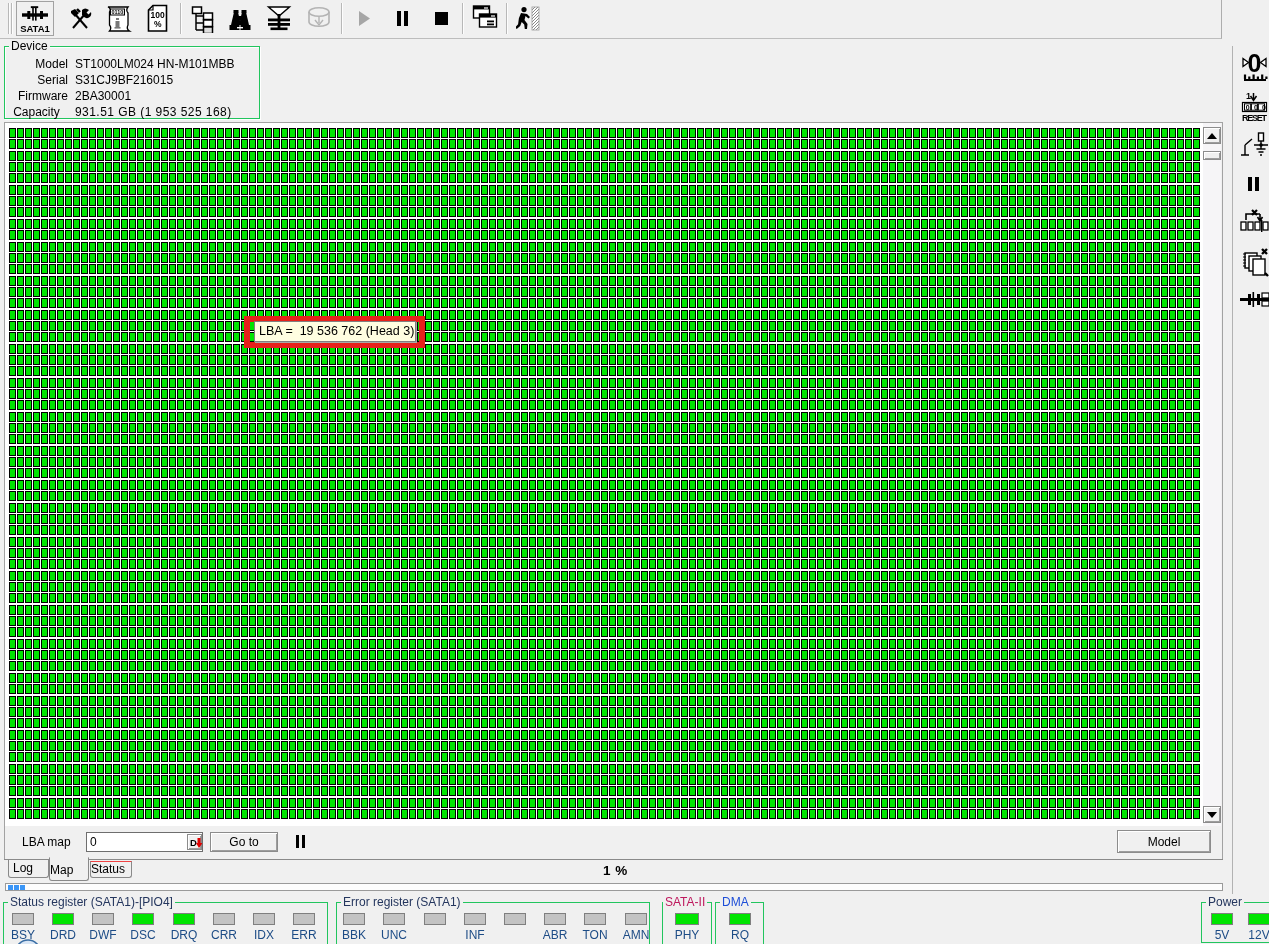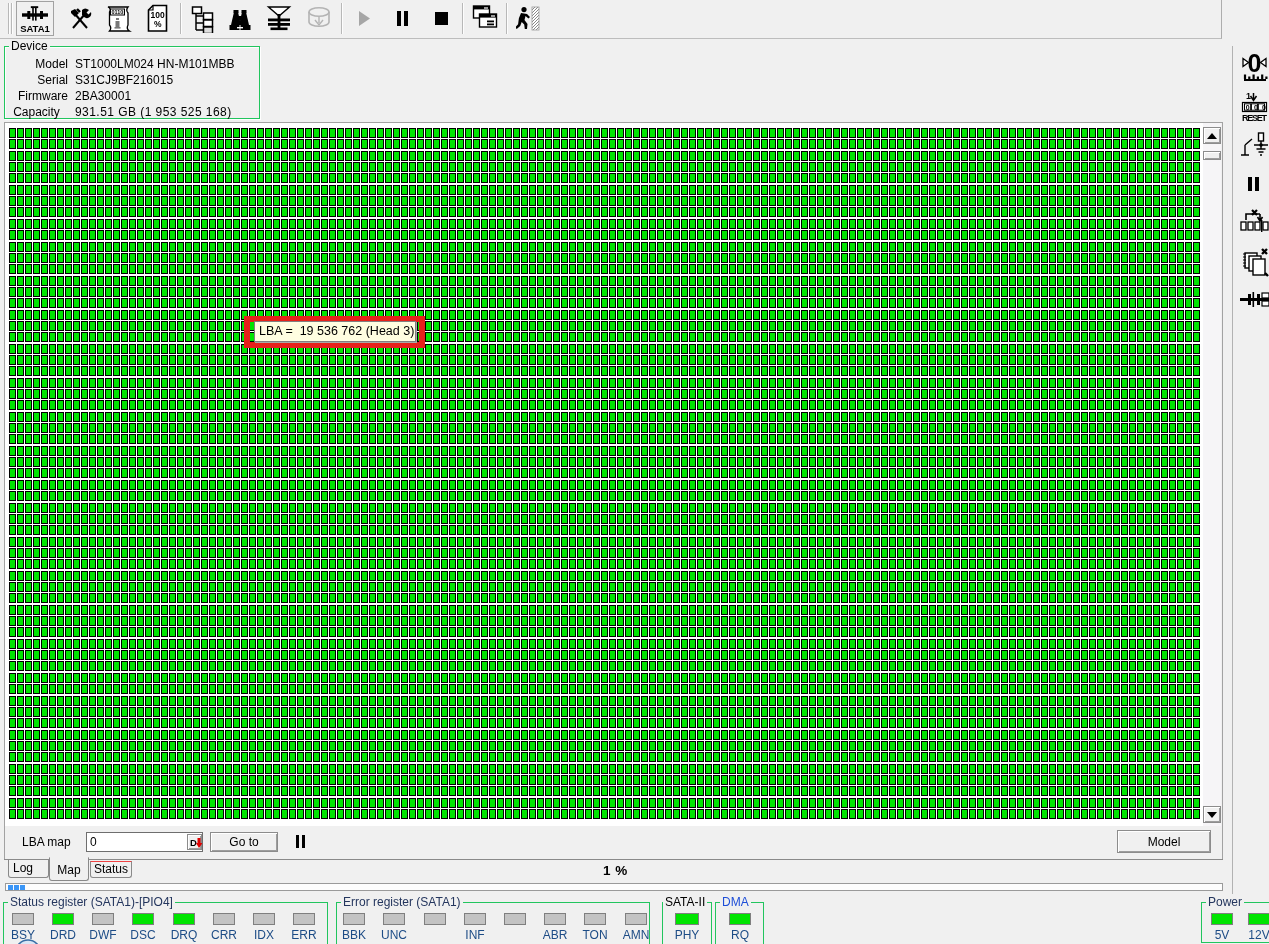--- a/index.html
+++ b/index.html
@@ -4,21 +4,21 @@
 html,body{width:1269px;height:944px;overflow:hidden;background:#f0f0f0;
 font-family:"Liberation Sans",sans-serif;font-size:12px;color:#000}
 .abs{position:absolute}
 .grp{position:absolute;border:1px solid #22c55e;box-shadow:1px 1px 0 #fff,inset 1px 1px 0 #fdfdfd}
 .grp>.lg{position:absolute;top:-8px;left:4px;background:#f0f0f0;padding:0 2px;line-height:14px;white-space:nowrap}
 .btn{position:absolute;background:#f0f0f0;border:1px solid #8c8c8c;
 box-shadow:inset 1px 1px 0 #fff,inset -1px -1px 0 #9d9d9d;text-align:center}
 .led{position:absolute;border:1px solid #7f7f7f}
 .nlbl{position:absolute;text-align:center;color:#1d4c86;font-size:12px}
 .tab{position:absolute;background:#f0f0f0;border:1px solid #898989;border-top:none;
-border-radius:0 0 3px 3px;text-align:center}
+border-radius:0 0 3px 3px;text-align:left}
 
 .hdbtn{position:absolute;left:1306px;width:33px;height:37px;border:1px solid #9f9f9f;background:#f0f0f0}
 .hdtxt{position:absolute;left:11px;top:2px;color:#0018d8;font-size:10.5px;white-space:nowrap}
 </style></head>
 <body>
 <div class="abs" style="left:0;top:0;width:1269px;height:944px;overflow:hidden">
 
 <div class="abs" style="left:0;top:0;width:1222px;height:39px;border-right:1px solid #adadad;border-bottom:1px solid #bdbdbd">
 <div class="abs" style="left:8px;top:3px;width:1px;height:31px;background:#b8b8b8"></div>
       <div class="abs" style="left:9px;top:3px;width:1px;height:31px;background:#fdfdfd"></div>
@@ -292,21 +292,21 @@
     <div class="nlbl" style="left:445px;top:928px;width:60px">INF</div>
     <div class="led" style="left:504px;top:913px;width:22px;height:12px;background:#c3c3c3"></div>
     <div class="led" style="left:544px;top:913px;width:22px;height:12px;background:#c3c3c3"></div>
     <div class="nlbl" style="left:525px;top:928px;width:60px">ABR</div>
     <div class="led" style="left:584px;top:913px;width:22px;height:12px;background:#c3c3c3"></div>
     <div class="nlbl" style="left:565px;top:928px;width:60px">TON</div>
     <div class="led" style="left:625px;top:913px;width:22px;height:12px;background:#c3c3c3"></div>
     <div class="nlbl" style="left:606px;top:928px;width:60px">AMN</div>
 
 <div class="grp" style="left:662px;top:902px;width:50px;height:60px;box-shadow:none">
-<span class="lg" style="left:0;color:#000000">SATA-II</span>
+<span class="lg" style="left:0;color:#be185d">SATA-II</span>
     </div>
 <div class="grp" style="left:715px;top:902px;width:49px;height:60px;box-shadow:none">
 <span class="lg" style="color:#1d4ed8">DMA</span>
     </div>
 <div class="grp" style="left:1201px;top:902px;width:90px;height:41px;box-shadow:none">
 <span class="lg" style="color:#24365e">Power</span>
     </div>
 <div class="led" style="left:675px;top:913px;width:24px;height:12px;background:#00e400"></div>
     <div class="nlbl" style="left:657px;top:928px;width:60px">PHY</div>
     <div class="led" style="left:729px;top:913px;width:22px;height:12px;background:#00e400"></div>

